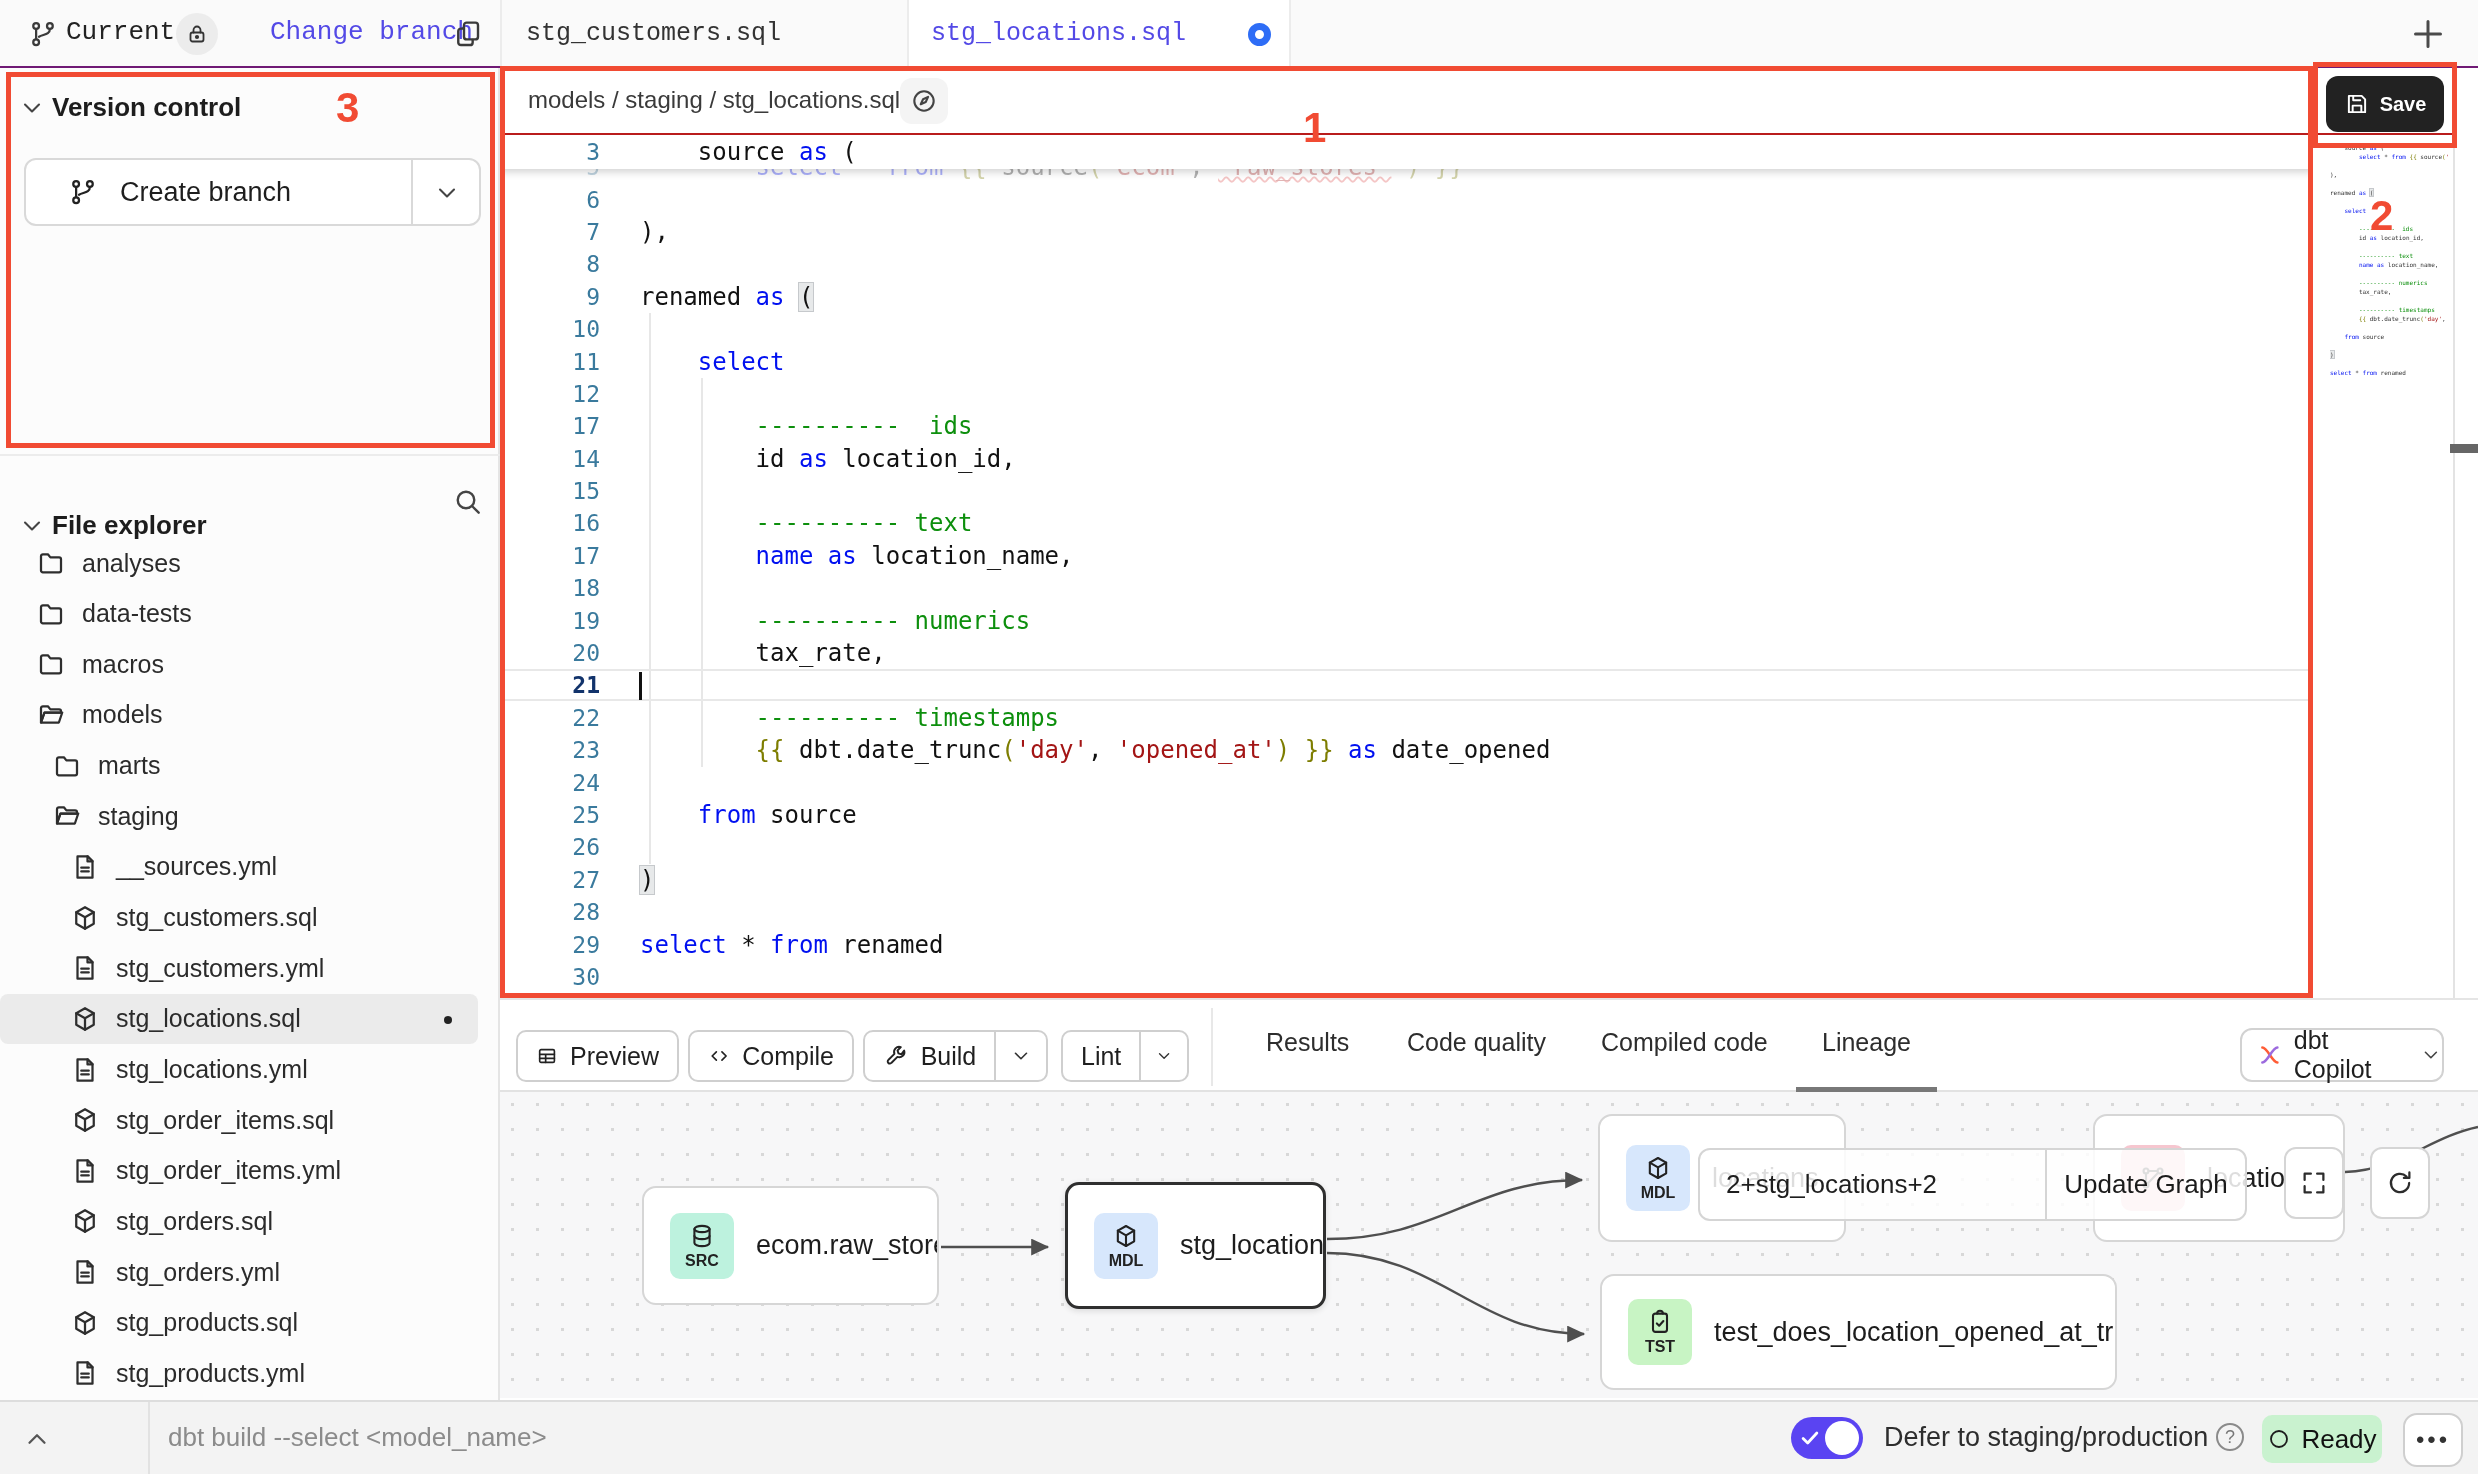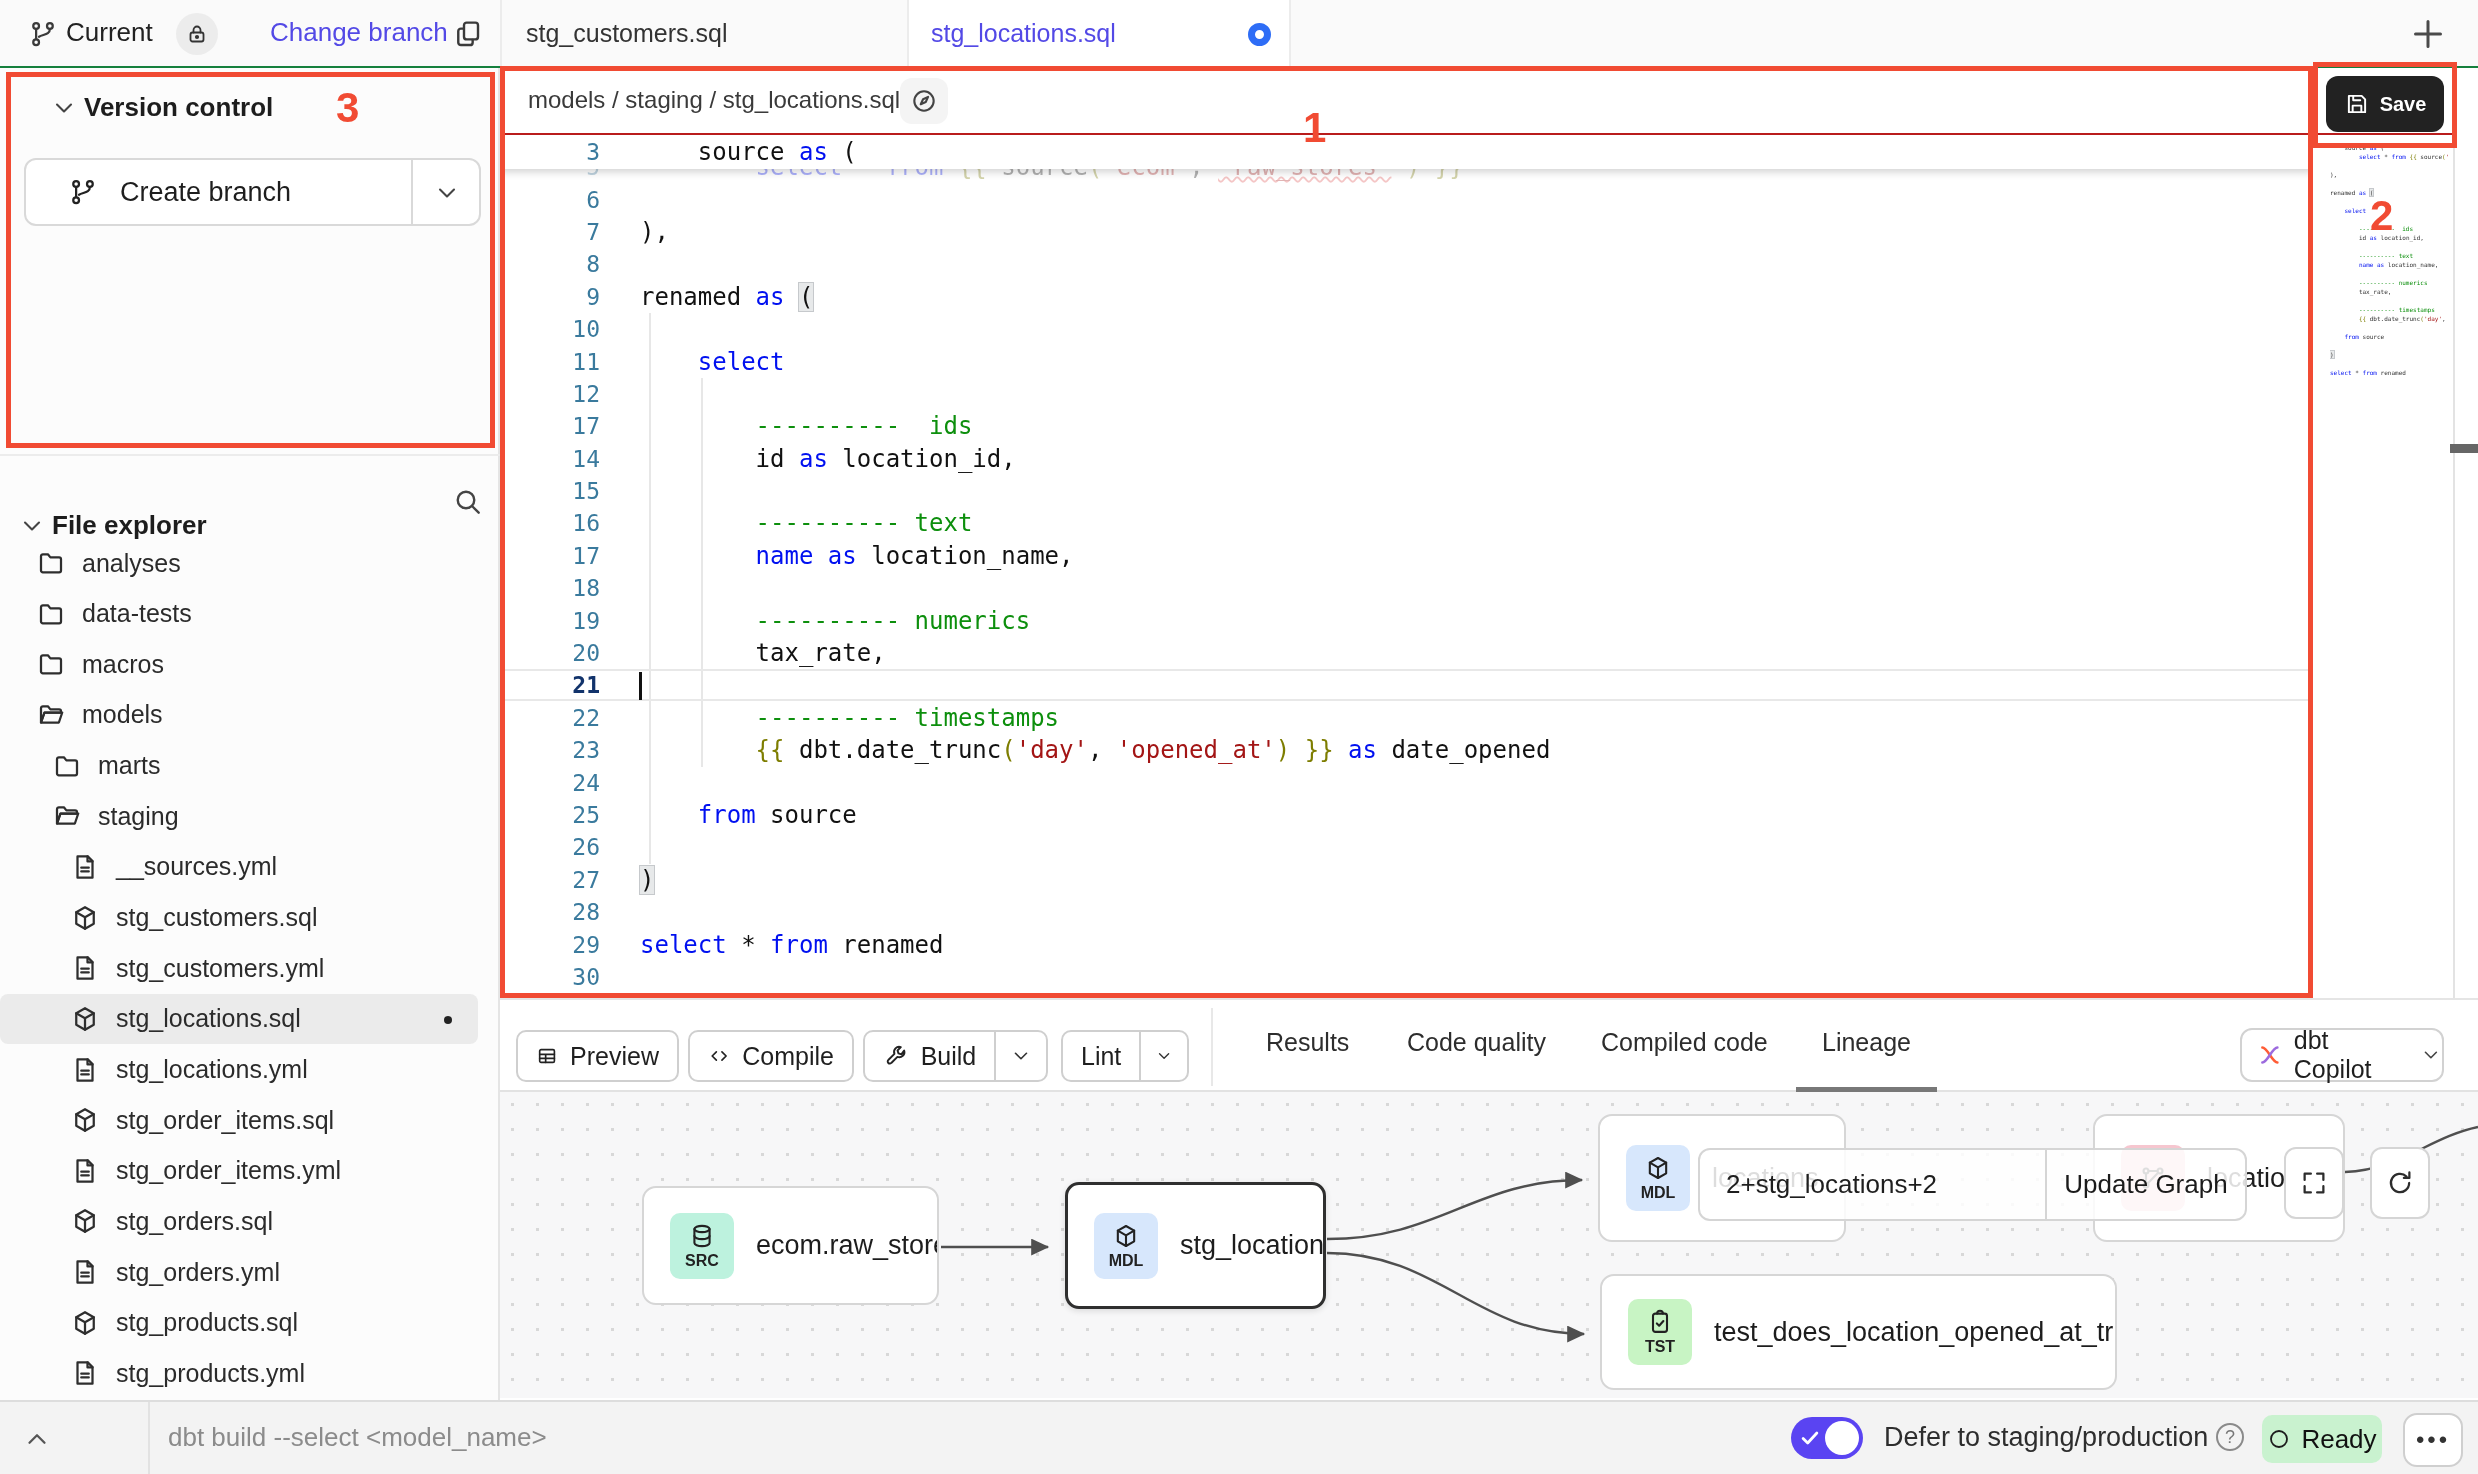--- a/index.html
+++ b/index.html
@@ -4,21 +4,21 @@
 <style>
   html,body{margin:0;padding:0;background:#fff;}
   .app{position:relative;width:2478px;height:1474px;background:#fff;overflow:hidden;
        font-family:"Liberation Sans",sans-serif;color:#2b2b2b;}
   svg{display:block;}
   .icon{display:inline-flex;align-items:center;justify-content:center;}
   .icon svg{width:100%;height:100%;}
 
   
   .topbar{position:absolute;left:0;top:0;width:2478px;height:68px;background:#fafafa;
-          border-bottom:2px solid #15803d;box-sizing:border-box;}
+          border-bottom:2px solid #701a75;box-sizing:border-box;font-family:Liberation Mono, monospace;}
   .tb-branch-icon{position:absolute;left:28px;top:19px;width:30px;height:30px;color:#3a3a3a;}
   .tb-current{position:absolute;left:66px;top:17px;font-size:26px;color:#222;}
   .tb-lock{position:absolute;left:176px;top:13px;width:42px;height:42px;border-radius:50%;
            background:#ececec;color:#333;}
   .tb-lock svg{width:24px;height:24px;}
   .tb-change{position:absolute;left:270px;top:17px;font-size:26px;font-weight:500;color:#5349e6;cursor:pointer;}
   .tb-copy{position:absolute;left:452px;top:18px;width:32px;height:32px;color:#3a3a3a;}
   .tab{position:absolute;top:0;height:66px;box-sizing:border-box;border-right:2px solid #ececec;
        display:flex;align-items:center;background:#fafafa;}
   .tab1{left:500px;width:409px;border-left:2px solid #ececec;padding-left:24px;}
@@ -27,21 +27,21 @@
   .tab2 .tlabel{color:#5349e6;}
   .dirty-dot{position:absolute;left:339px;top:23px;width:9px;height:9px;border:7px solid #2e6df6;border-radius:50%;background:#fff;}
   .newtab{position:absolute;left:2408px;top:14px;width:40px;height:40px;color:#4a4a4a;cursor:pointer;}
 
   
   .sidebar{position:absolute;left:0;top:68px;width:500px;height:1332px;background:#fcfcfc;
            border-right:2px solid #e5e5e5;box-sizing:border-box;}
   .sec-head{position:absolute;left:0;width:100%;height:40px;}
   .sec-chev{position:absolute;left:18px;top:6px;width:28px;height:28px;color:#444;}
   .sec-title{position:absolute;left:52px;top:4px;font-size:26px;font-weight:700;color:#1d1d1d;}
-  .vc-head{top:20px;margin-left:32px;}
+  .vc-head{top:20px;}
   .fe-head{top:414px;margin-top:24px;}
   .fe-search{position:absolute;left:452px;top:418px;width:32px;height:32px;color:#444;cursor:pointer;}
   .sec-divider{position:absolute;left:0;top:386px;width:500px;height:2px;background:#ececec;}
   .cb-btn{position:absolute;left:24px;top:90px;width:457px;height:68px;background:#fff;
           border:2px solid #d9d9d9;border-radius:12px;box-sizing:border-box;display:flex;align-items:center;cursor:pointer;}
   .cb-icon{width:30px;height:30px;margin-left:42px;color:#222;}
   .cb-label{margin-left:22px;font-size:27px;font-weight:500;color:#1e1e1e;}
   .cb-divider{position:absolute;right:66px;top:0;width:2px;height:64px;background:#d9d9d9;}
   .cb-chev{position:absolute;right:18px;top:19px;width:28px;height:28px;color:#444;}
   #explorer-items{position:absolute;left:0;top:470px;width:500px;height:862px;}

